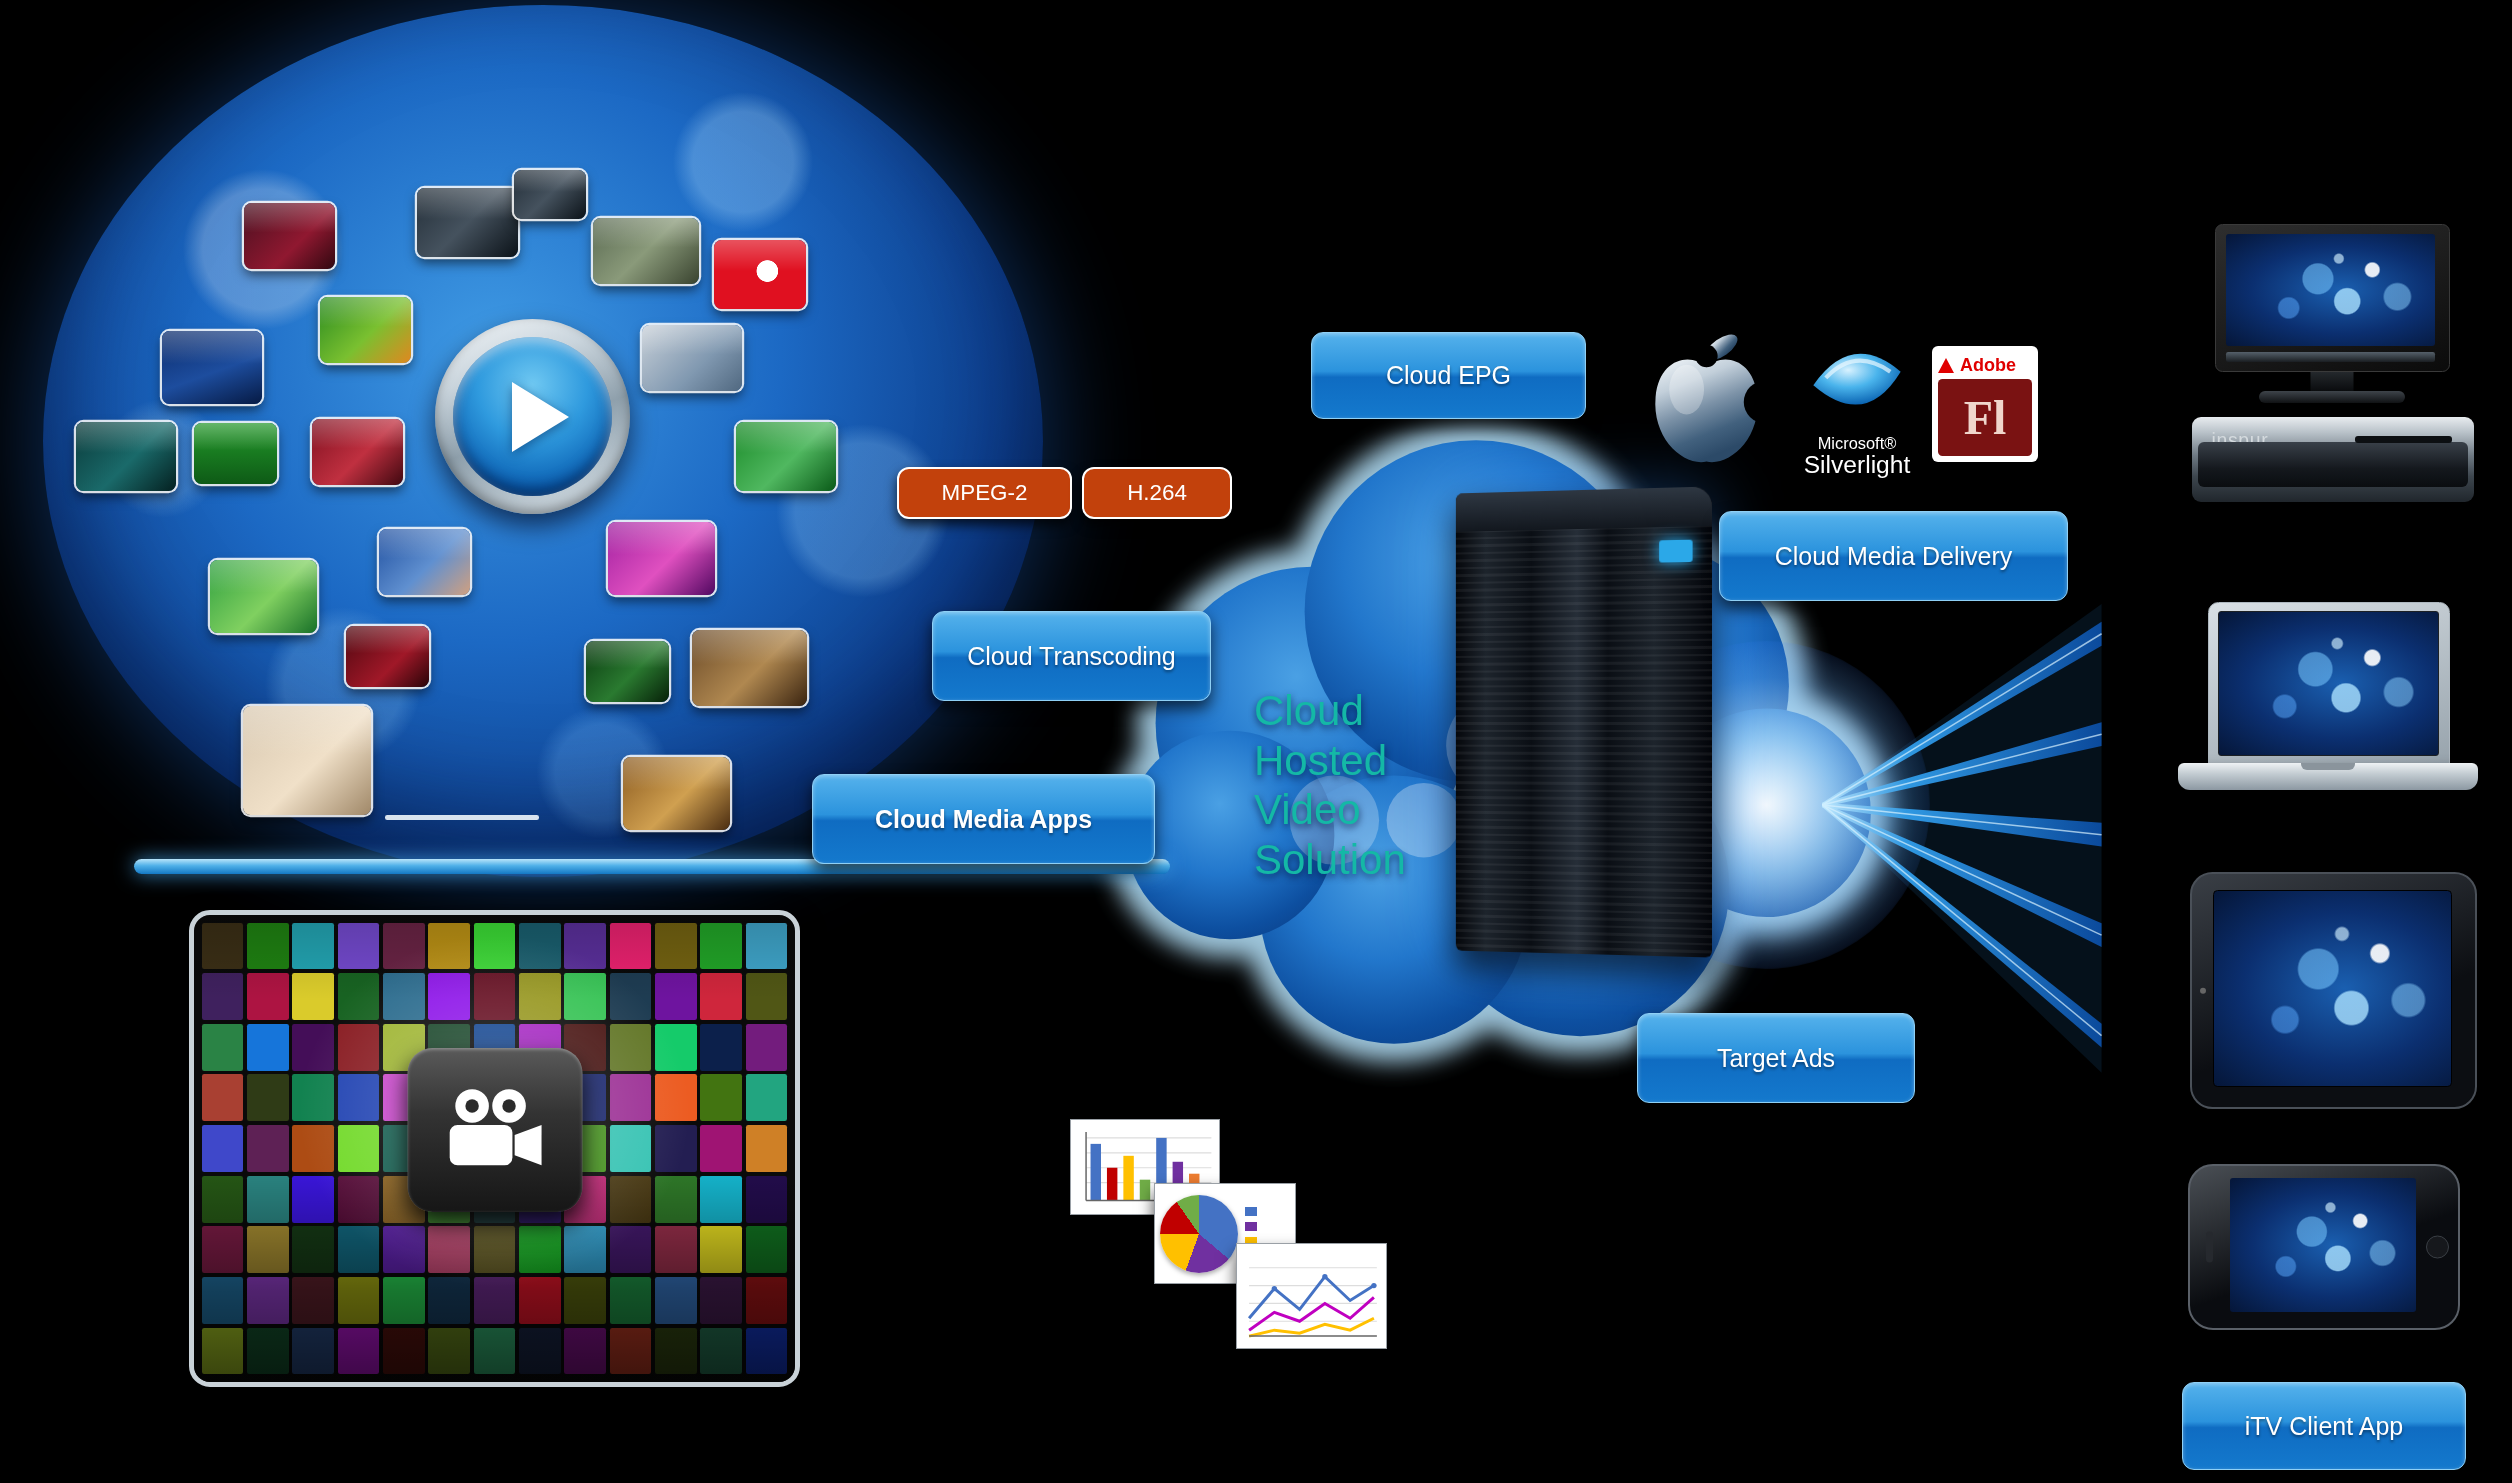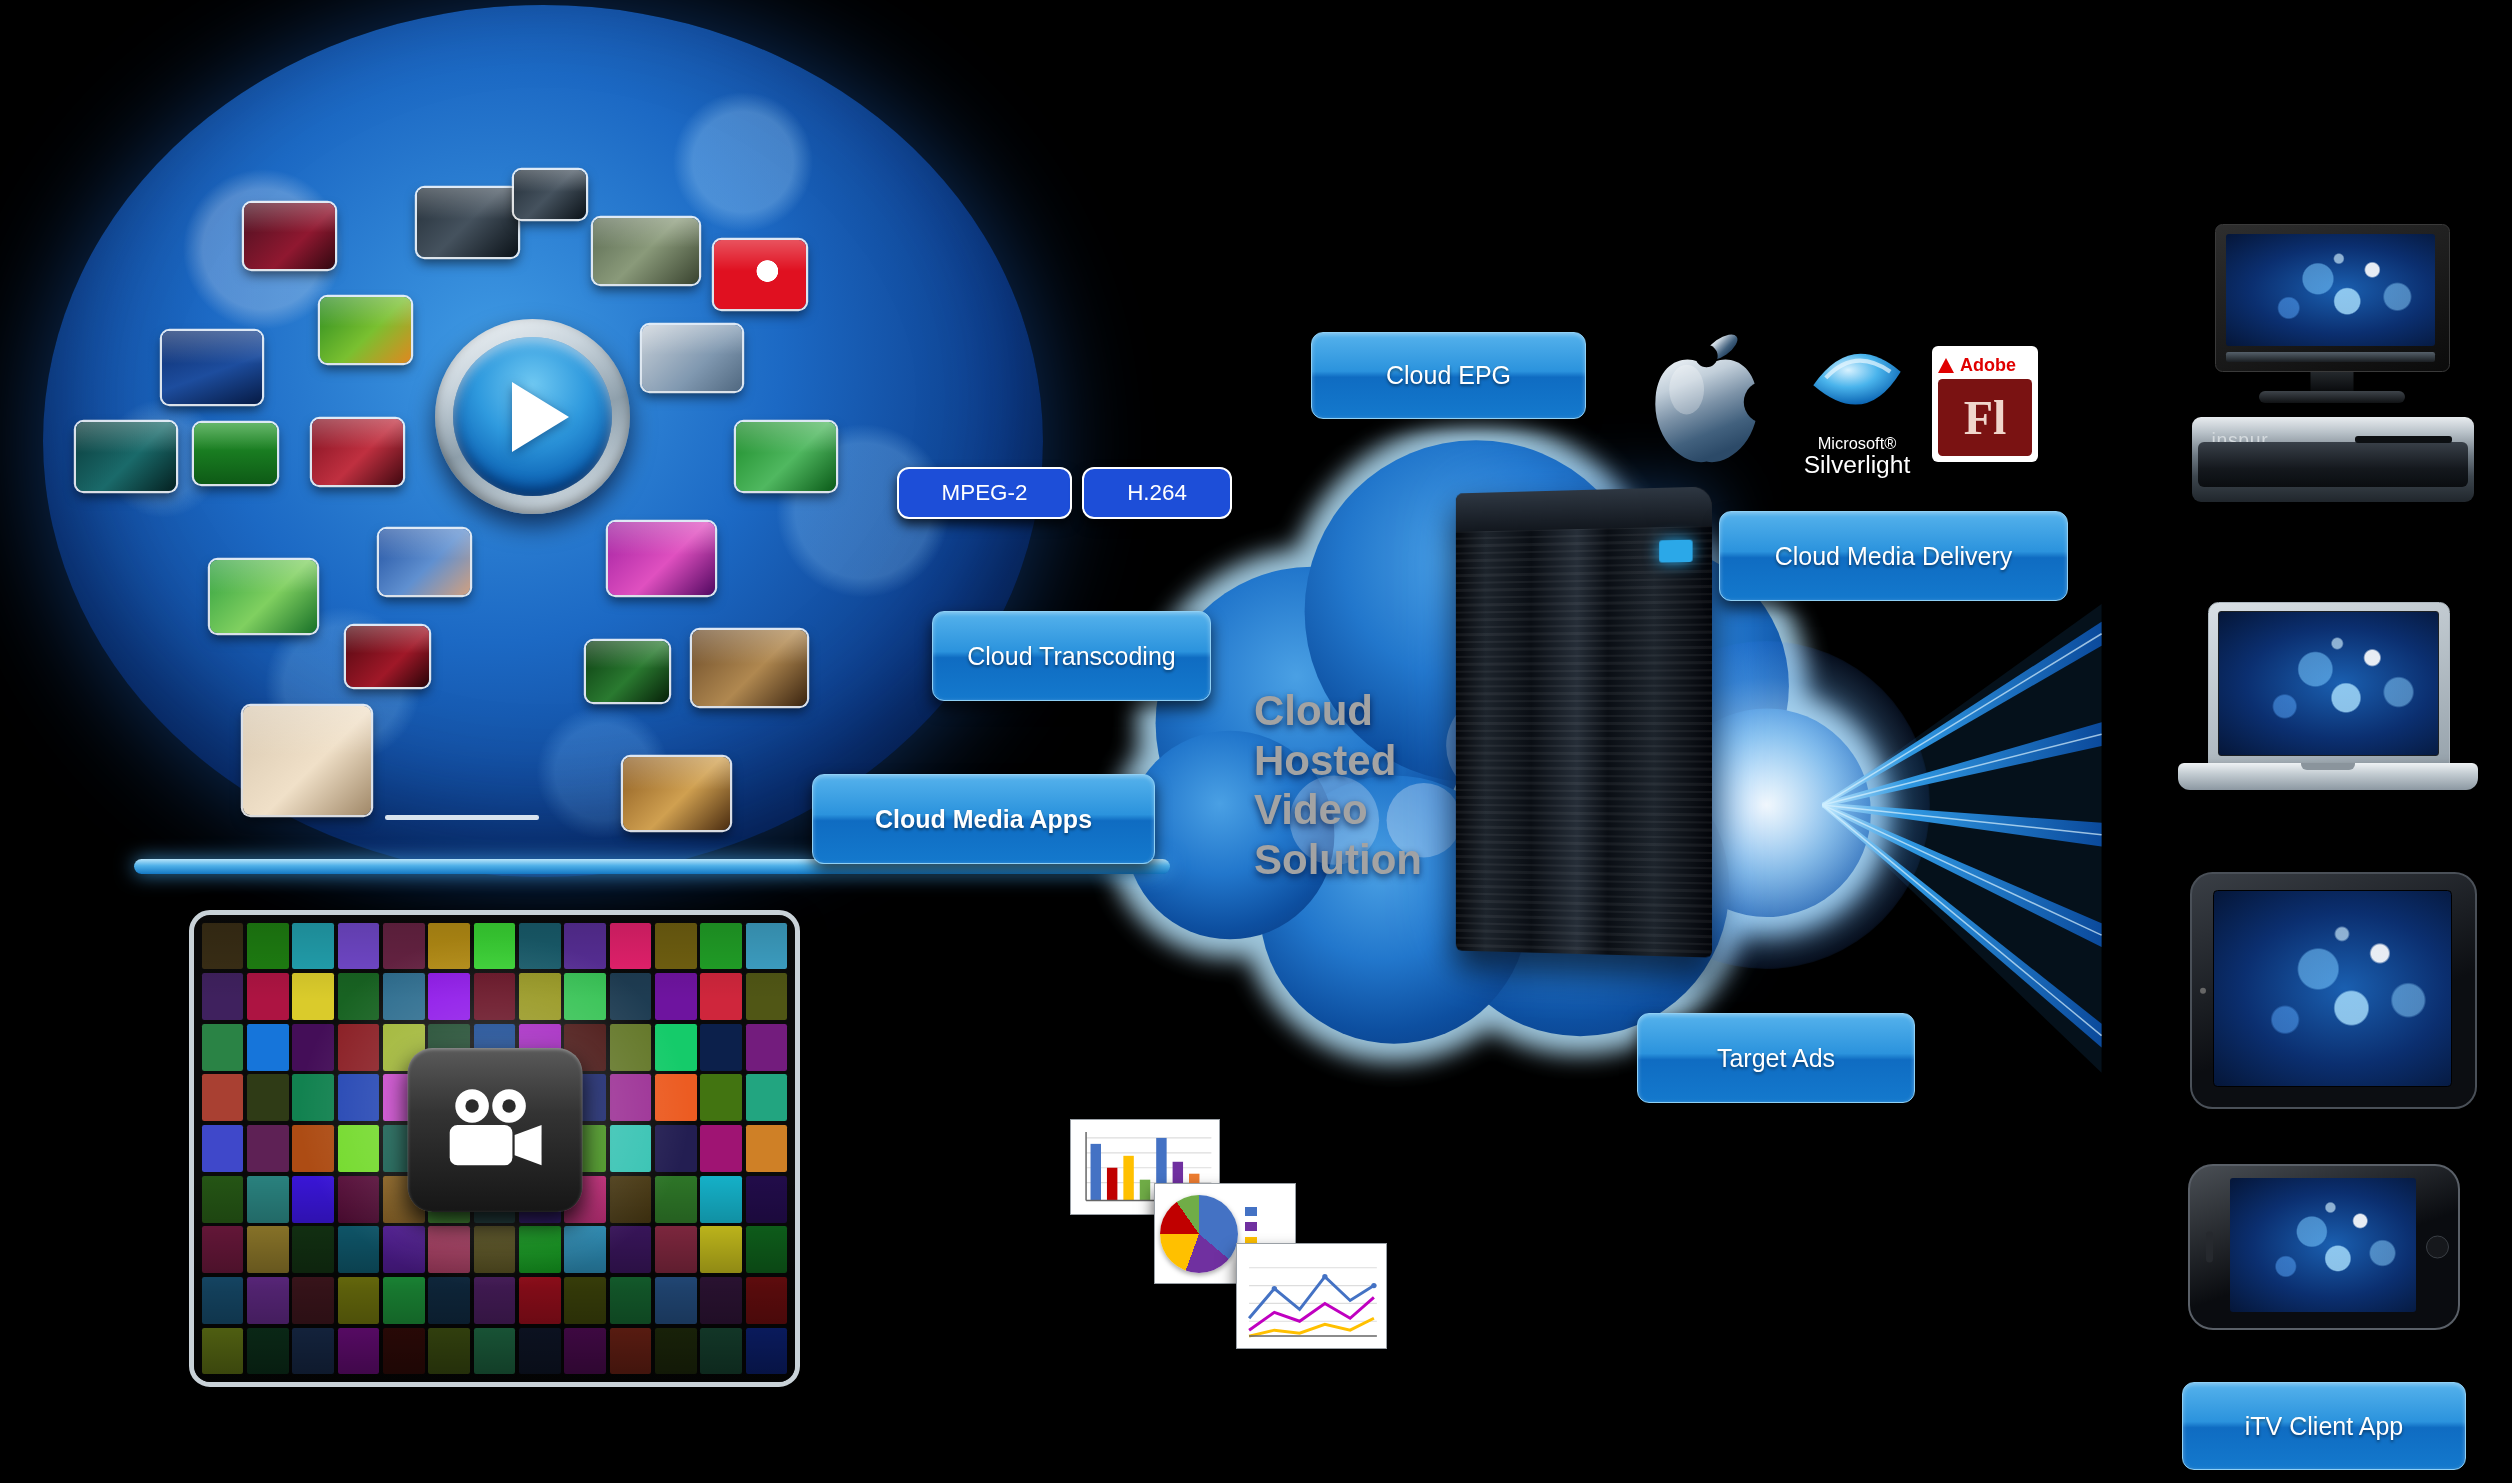--- a/index.html
+++ b/index.html
@@ -63,21 +63,21 @@
     background:radial-gradient(ellipse at 50% 42%, rgba(255,255,255,.16) 0 18%, transparent 46%),
                linear-gradient(180deg, rgba(0,0,0,.18) 0, transparent 18%, transparent 55%, rgba(0,0,0,.45) 80%, rgba(0,0,0,.68) 100%);}
   #camcorder{position:absolute;left:50%;top:46%;transform:translate(-50%,-50%);
     width:175px;height:164px;border-radius:25px;
     background:linear-gradient(180deg,#5a5a5a 0%,#333 40%,#161616 100%);
     box-shadow:0 12px 24px rgba(0,0,0,.85), inset 0 1.5px 3.7px rgba(255,255,255,.35);
     display:flex;align-items:center;justify-content:center;}
 
   
   .pill{position:absolute;display:flex;align-items:center;justify-content:center;z-index:5;
-    color:#fff;background:#1d4ed8;border:2.2px solid #fff;border-radius:12px;font-size:22.4px;
+    color:#fff;background:#c2410c;border:2.2px solid #fff;border-radius:12px;font-size:22.4px;
     box-shadow:0 6px 12px rgba(0,0,0,.75);}
   #pill-mpeg2{left:897px;top:467px;width:171px;height:48px;}
   #pill-h264{left:1082px;top:467px;width:146px;height:48px;}
   #pill-h265{left:904px;top:535px;width:325px;height:52px;}
 
   
   .btn{position:absolute;display:flex;align-items:center;justify-content:center;z-index:5;
     color:#fff;font-size:25px;text-align:center;
     background:linear-gradient(180deg,#55b2ec 0%,#2b93dd 45%,#0f6cc2 52%,#1479cd 100%);
     border:1.5px solid #8fd0f5;border-radius:12px;
@@ -87,21 +87,21 @@
   #btn-epg{left:1311px;top:332px;width:273px;height:85px;}
   #btn-apps{left:812px;top:774px;width:341px;height:88px;font-weight:bold;}
   #btn-search{left:867px;top:964px;width:431px;height:95px;}
   #btn-bigdata{left:1290px;top:1109px;width:286px;height:88px;}
   #btn-ads{left:1637px;top:1013px;width:276px;height:88px;}
   #btn-delivery{left:1719px;top:511px;width:347px;height:88px;}
   #btn-itv{left:2182px;top:1382px;width:282px;height:86px;}
 
   
   #cloud{position:absolute;left:1066px;top:388px;width:887px;height:760px;z-index:1;overflow:visible;}
-  #cloud-title{position:absolute;left:1254px;top:686px;z-index:3;color:#a3a3a3;font-size:42px;font-weight:bold;
+  #cloud-title{position:absolute;left:1254px;top:686px;z-index:3;color:#14b8a6;font-size:42px;font-weight:normal;
     line-height:1.18;white-space:pre-line;text-shadow:0 3px 7.5px rgba(0,20,60,.75);}
 
   
   #lens-glow{position:absolute;left:1602px;top:641px;width:328px;height:328px;border-radius:50%;z-index:2;
     background:radial-gradient(circle, rgba(255,255,255,.95) 0%, rgba(190,230,255,.65) 30%,
                rgba(110,180,255,.30) 55%, rgba(60,130,255,.12) 70%, transparent 72%);}
   #beams{position:absolute;left:1789px;top:596px;width:320px;height:522px;z-index:2;}
   #server{position:absolute;left:1453px;top:490px;width:258px;height:464px;z-index:3;
     background:linear-gradient(90deg,#05070b 0%,#1d242c 12%,#0a0e14 30%,#262e38 48%,#0a0e14 60%,#1d242c 78%,#03050a 100%);
     border-radius:7.5px 19.4px 6px 6px;

